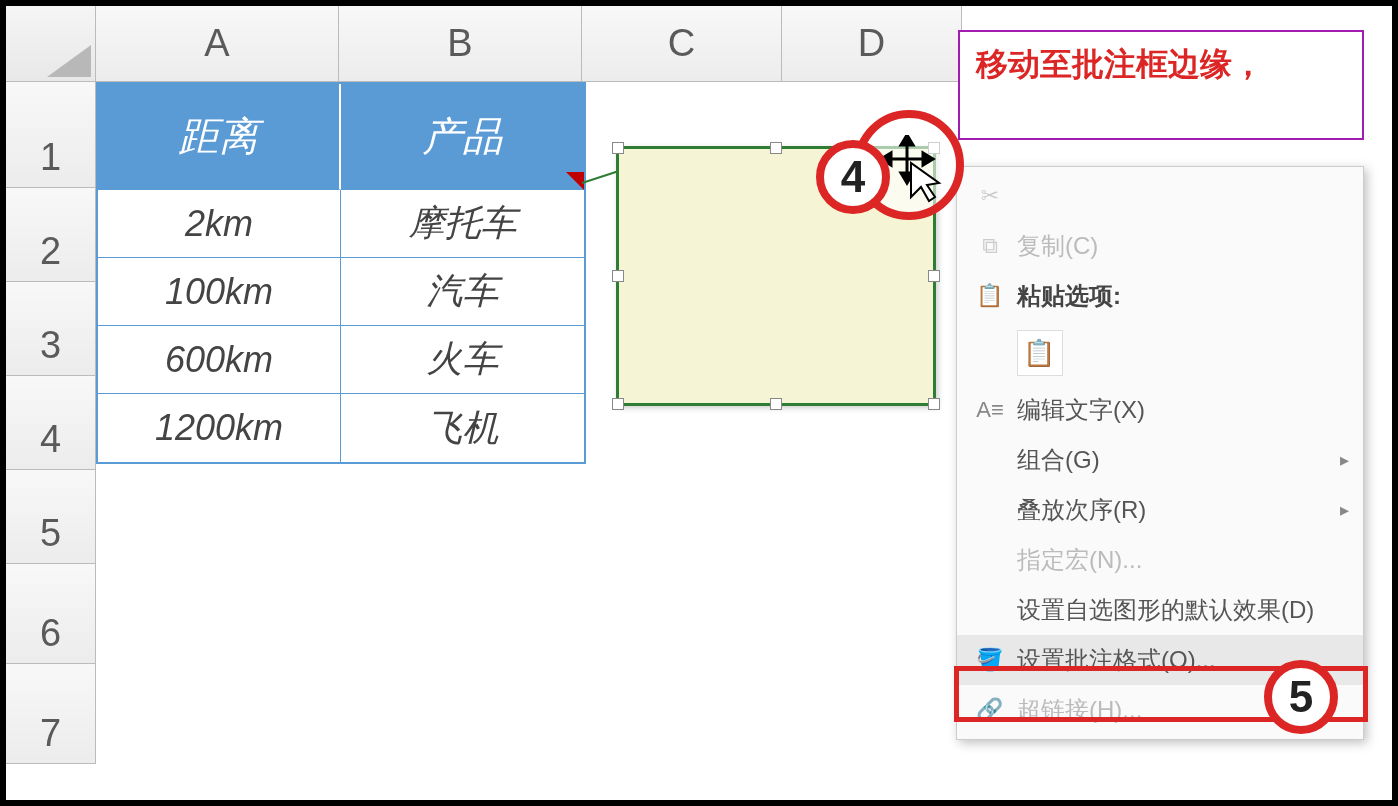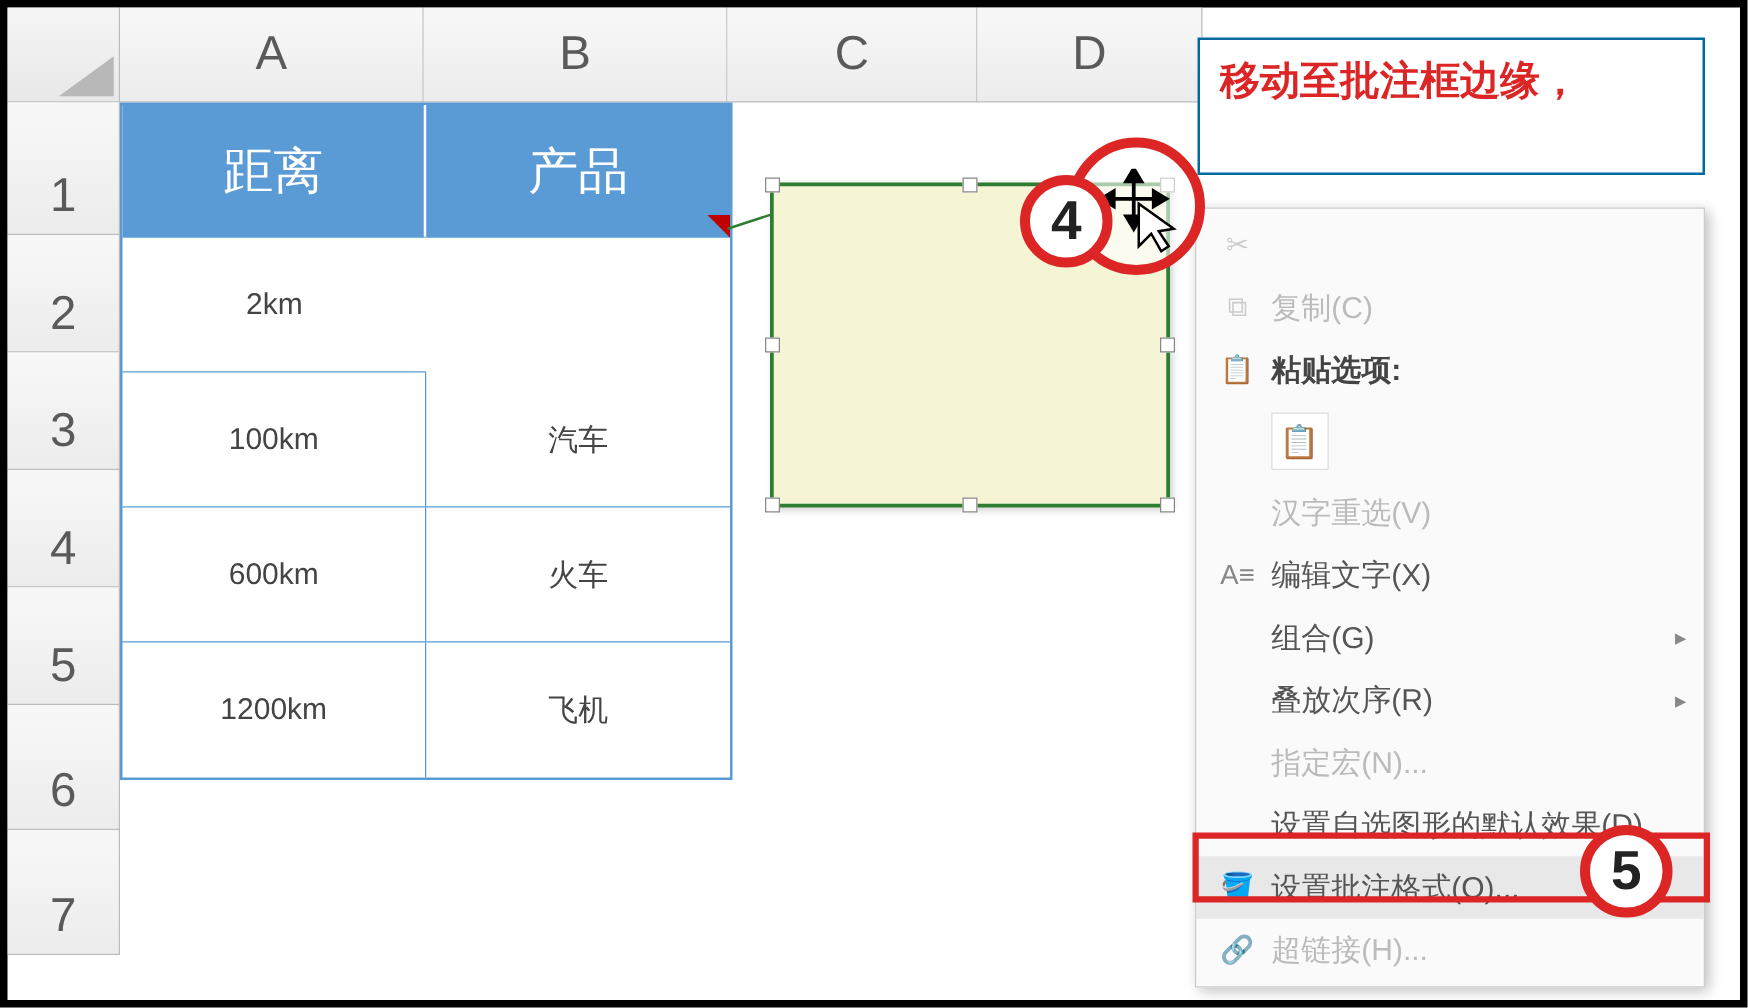--- a/index.html
+++ b/index.html
@@ -63,25 +63,25 @@
     justify-content: center;
     font-size: 38px;
     color: #5a5a5a;
     padding-bottom: 8px;
   }
   .data-table {
     position: absolute;
     left: 90px; top: 76px;
     border: 2px solid #5b9bd5;
   }
-  .data-table .row { display: flex; }
+  .data-table .row { display: flex; font-style: italic; }
   .data-table .tcell {
-    width: 243px; height: 108px;
+    width: 243px; height: 68px;
     display: flex; align-items: center; justify-content: center;
-    font-size: 24px;
+    font-size: 36px;
     border-right: 1px solid #5b9bd5;
     border-bottom: 1px solid #5b9bd5;
     color: #444;
   }
   .data-table .tcell:last-child { border-right: none; }
   .data-table .row:last-child .tcell { border-bottom: none; }
   .data-table .hrow .tcell {
     background: #5b9bd5; color: #fff; font-size: 40px;
     border-right: 2px solid #fff;
     height: 106px;
@@ -115,21 +115,21 @@
     position: absolute;
     width: 12px; height: 12px;
     background: #fff;
     border: 1px solid #888;
   }
   .callout-box {
     position: absolute;
     left: 952px; top: 24px;
     width: 406px; height: 110px;
     background: #fff;
-    border: 2px solid #0369a1;
+    border: 2px solid #a21caf;
     padding: 10px 16px;
     font-size: 32px;
     color: #dc2626;
     font-weight: bold;
     line-height: 1.4;
   }
   .step-badge {
     position: absolute;
     width: 74px; height: 74px;
     border-radius: 50%;
@@ -243,20 +243,21 @@
     <div class="row-header" style="height:100px">7</div>
   </div>
 
   <div class="data-table">
     <div class="row hrow">
       <div class="tcell">距离</div>
       <div class="tcell">产品</div>
     </div>
     <div class="row">
       <div class="tcell">2km</div>
+      <div class="tcell">摩托车</div>
     </div>
     <div class="row">
       <div class="tcell">100km</div>
       <div class="tcell">汽车</div>
     </div>
     <div class="row">
       <div class="tcell">600km</div>
       <div class="tcell">火车</div>
     </div>
     <div class="row">
@@ -313,24 +314,20 @@
     </div>
     <div class="menu-item">
       <span class="micon">📋</span>
       <span class="mlabel" style="font-weight:bold;color:#444">粘贴选项:</span>
     </div>
     <div class="paste-opt">
       <div class="paste-btn">
         <span>📋</span>
       </div>
     </div>
-    <div class="menu-item disabled">
-      <span class="micon"></span>
-      <span class="mlabel">汉字重选(V)</span>
-    </div>
     <div class="menu-item">
       <span class="micon">A≡</span>
       <span class="mlabel">编辑文字(X)</span>
     </div>
     <div class="menu-item">
       <span class="micon"></span>
       <span class="mlabel">组合(G)</span>
       <span class="msub">▸</span>
     </div>
     <div class="menu-item">

